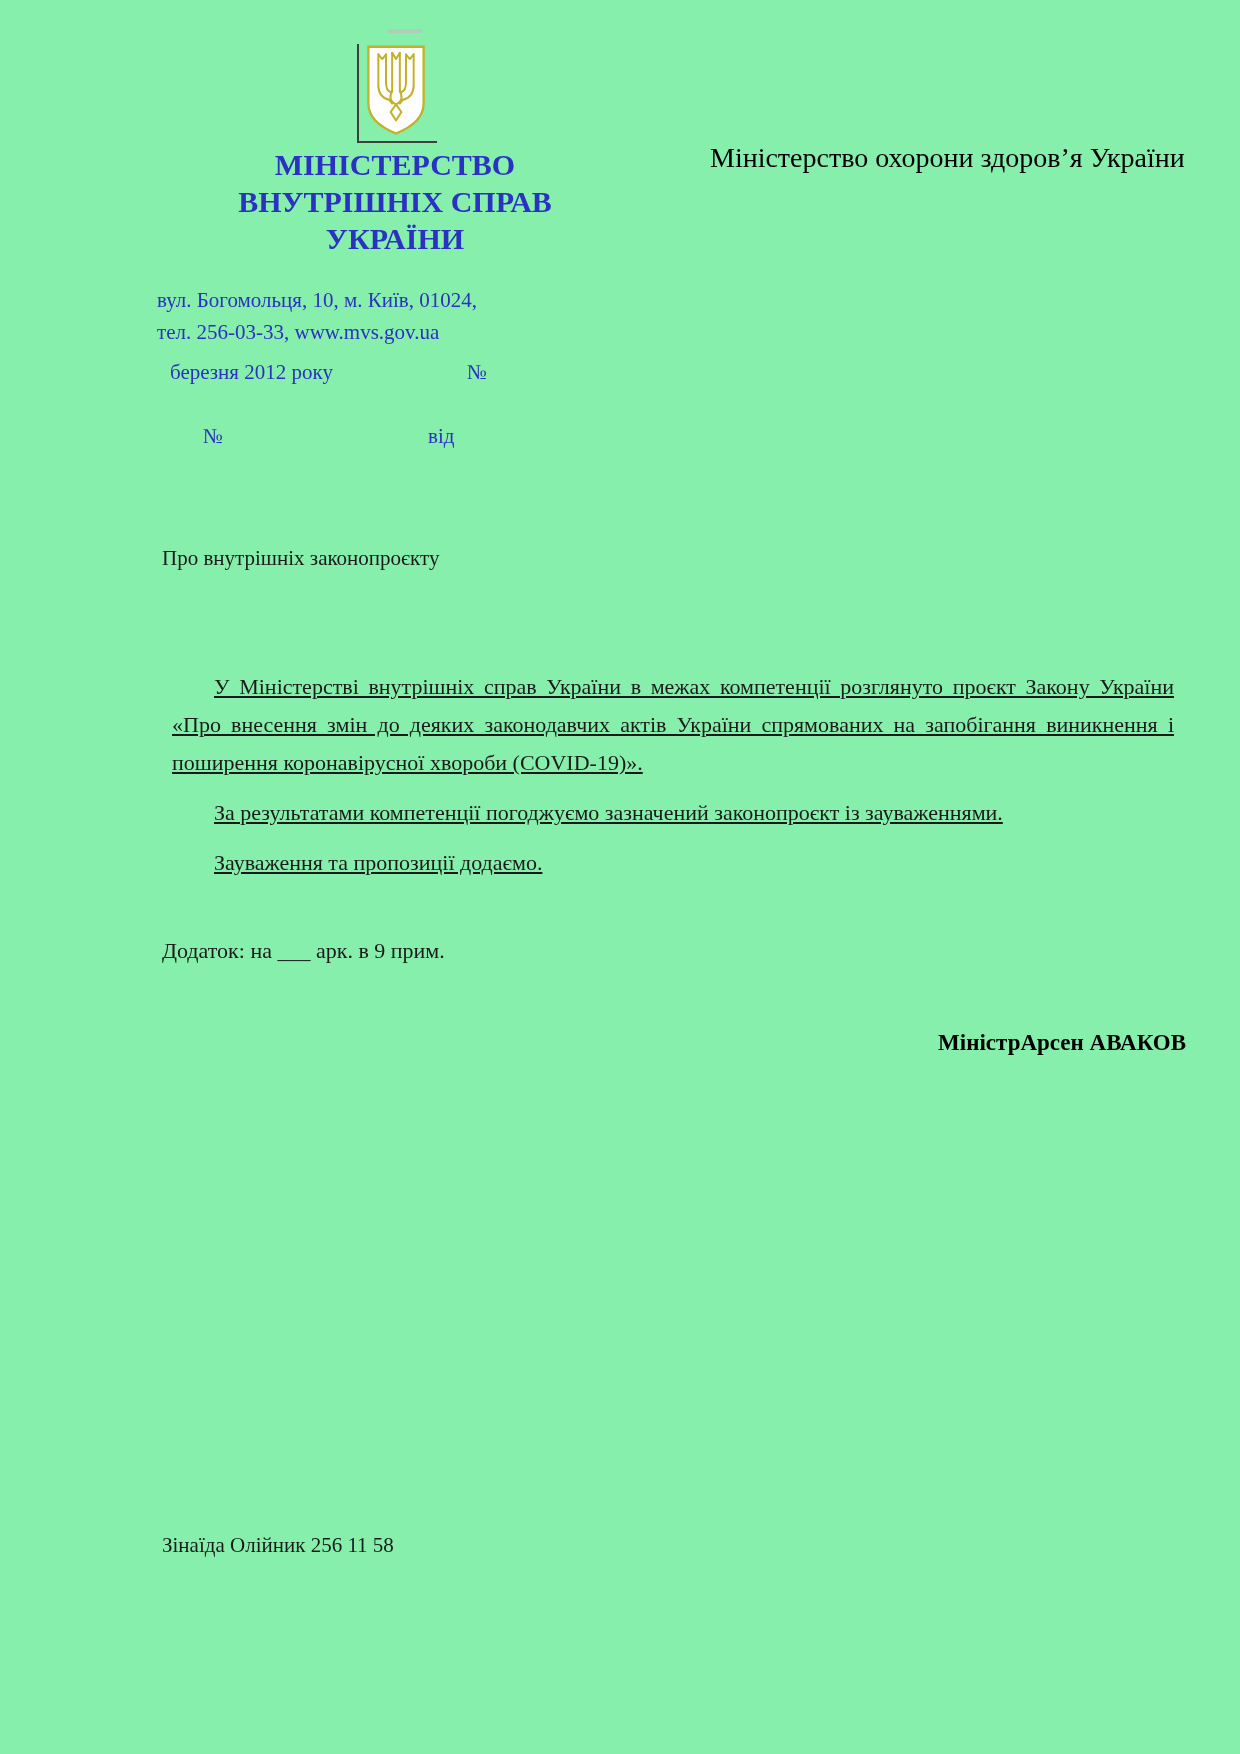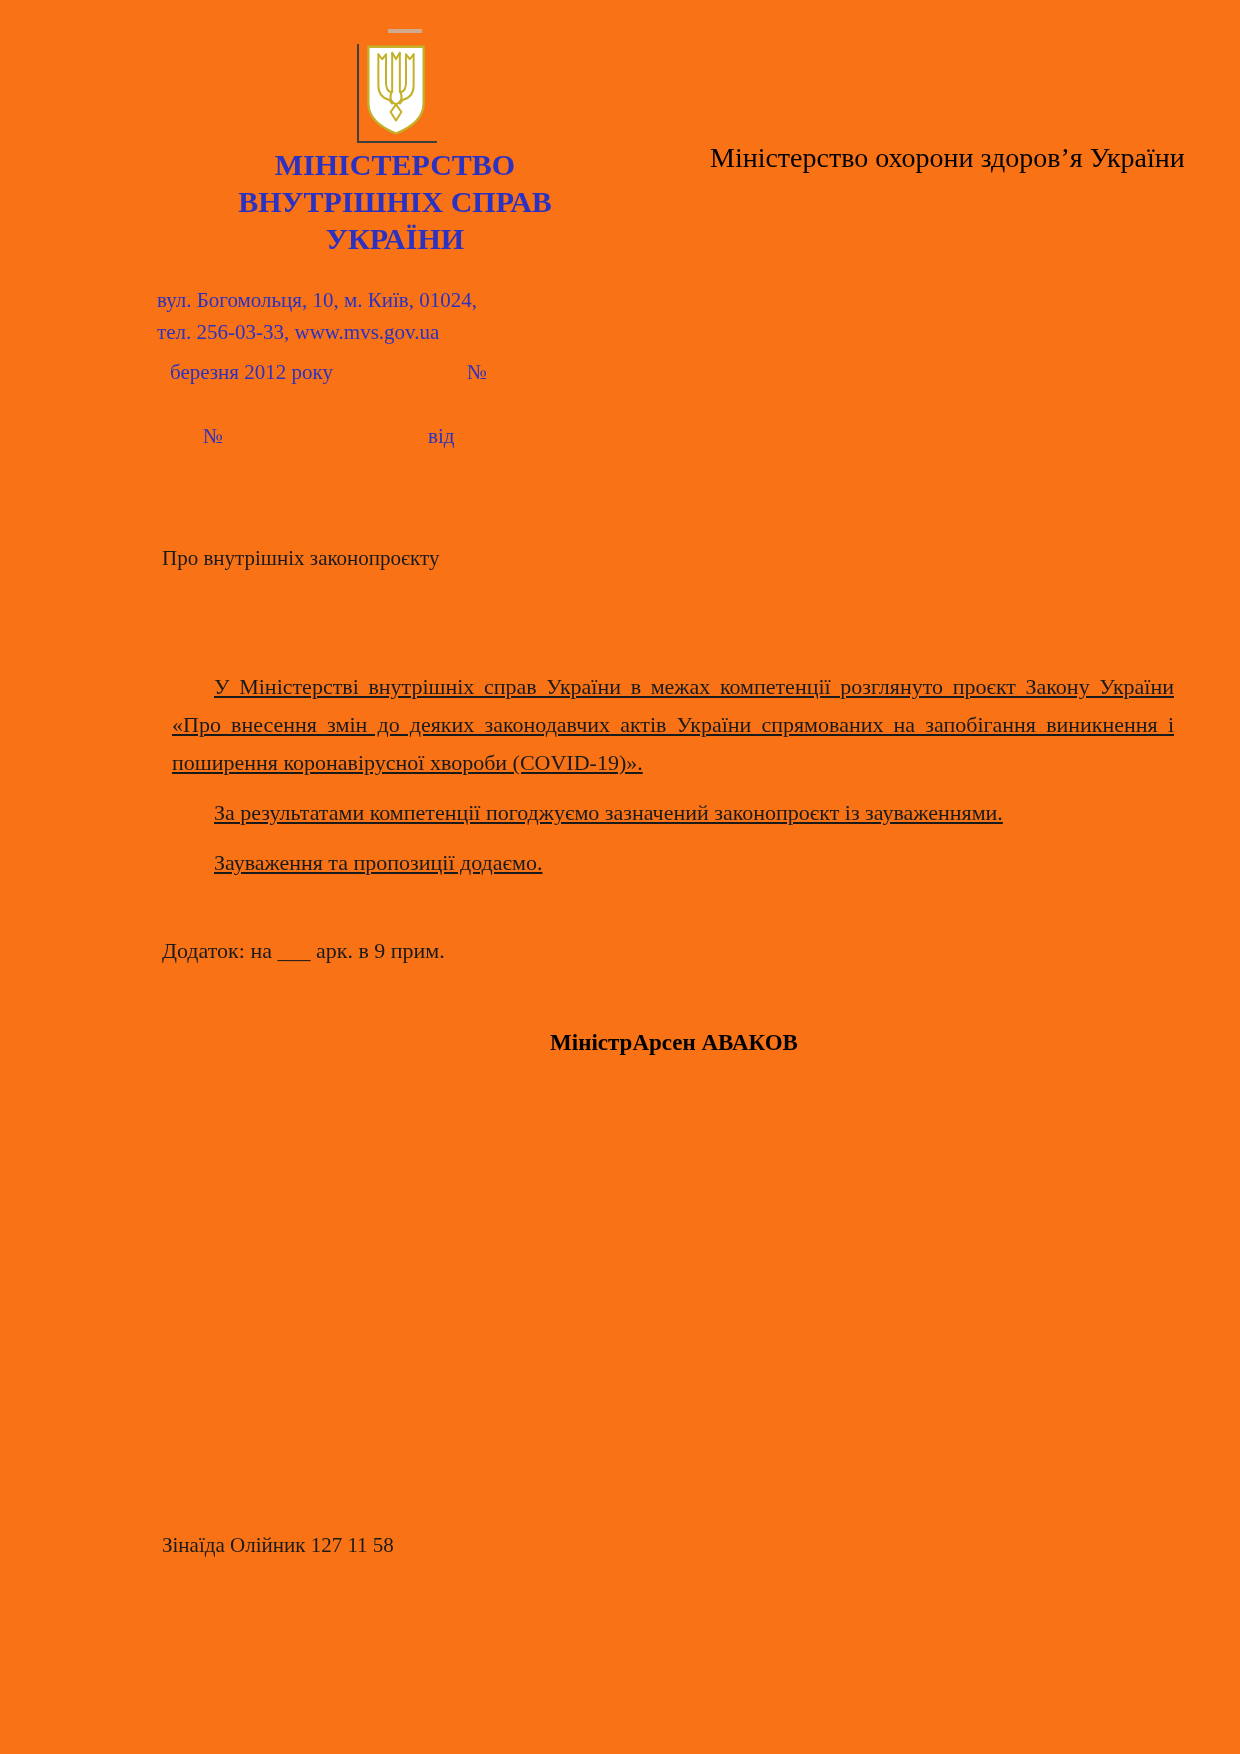--- a/index.html
+++ b/index.html
@@ -4,21 +4,21 @@
 <style>
   html, body {
     margin: 0;
     padding: 0;
     background: #ffffff;
   }
   .page {
     position: relative;
     width: 1240px;
     height: 1754px;
-    background: #f97316;
+    background: #86efac;
     font-family: "Liberation Serif", "DejaVu Serif", serif;
     color: #1a1a1a;
     overflow: hidden;
   }
   
   .smudge {
     position: absolute;
     left: 388px; top: 29px;
     width: 34px; height: 4px;
     background: #c0c0c0;
@@ -106,21 +106,21 @@
     position: absolute;
     left: 162px; top: 938px;
     font-size: 22px;
     color: #1a1a1a;
   }
   .sig-row {
     position: absolute;
     left: 162px; top: 1030px;
     width: 1024px;
     display: flex;
-    justify-content: center;
+    justify-content: flex-end;
     font-size: 23px;
     font-weight: bold;
     color: #000000;
   }
   .executor {
     position: absolute;
     left: 162px; top: 1533px;
     font-size: 21px;
     color: #1a1a1a;
   }
@@ -185,15 +185,15 @@
     <p>Зауваження та пропозиції додаємо.</p>
   </div>
 
   <div class="attachment">Додаток: на ___ арк. в 9 прим.</div>
 
   <div class="sig-row">
     <span>Міністр</span>
     <span>Арсен АВАКОВ</span>
   </div>
 
-  <div class="executor">Зінаїда Олійник 127 11 58</div>
+  <div class="executor">Зінаїда Олійник 256 11 58</div>
 
 </div>
 
 </body></html>

